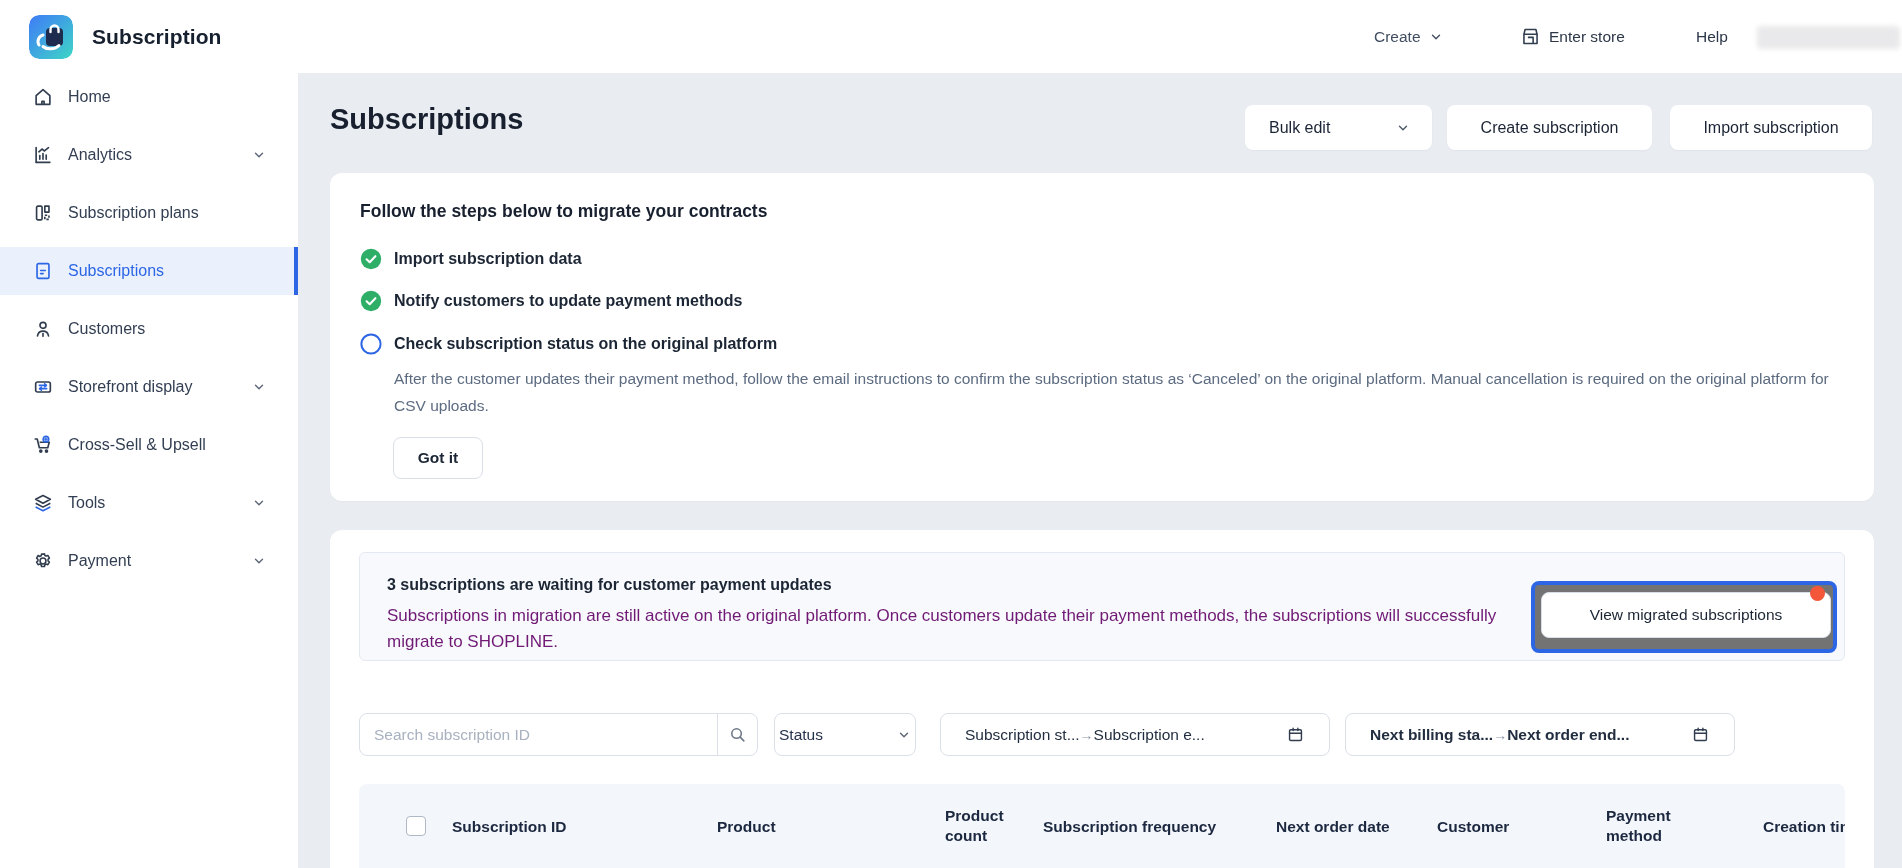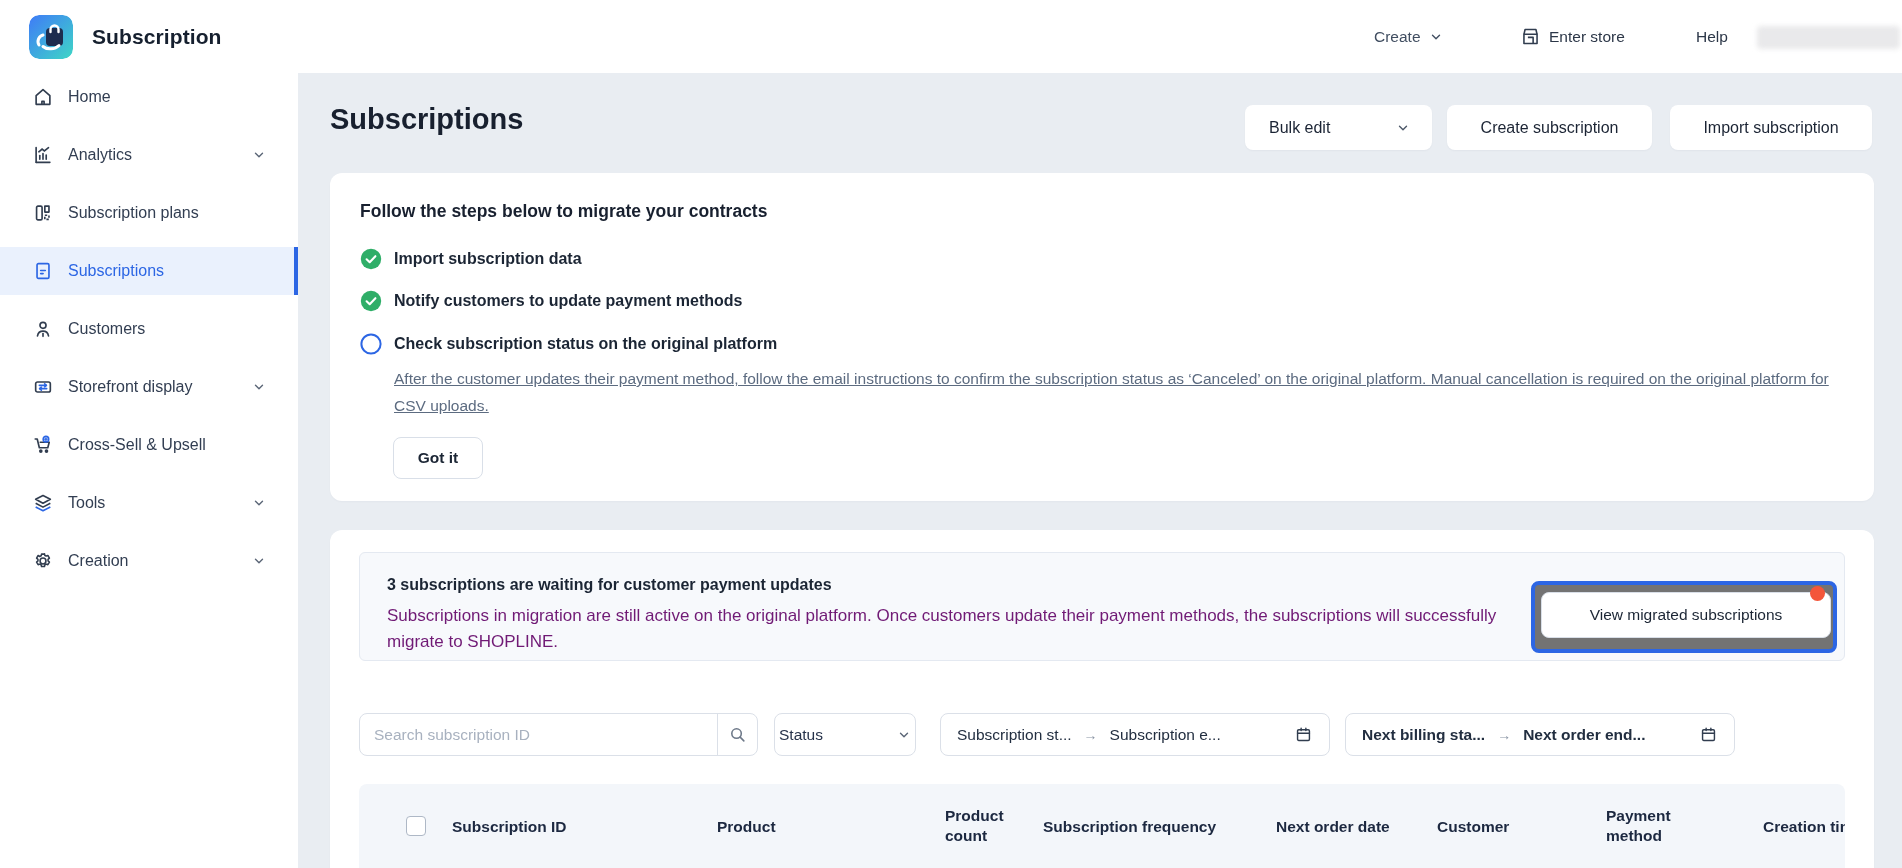--- a/index.html
+++ b/index.html
@@ -44,21 +44,21 @@
   .card { position:absolute; left:32px; width:1544px; background:#fff; border-radius:12px;
     box-shadow:0 1px 2px rgba(20,30,50,.03); }
   #card-steps { top:100px; height:328px; }
   #card-list  { top:457px; height:380px; }
 
   
   #steps-title { position:absolute; left:30px; top:28px; font-size:17.5px; font-weight:700; color:#18202f; }
   .step-row { position:absolute; left:30px; display:flex; align-items:center; gap:12px; }
   .step-row .slabel { font-size:16px; font-weight:700; color:#1b2534; }
   #step-0 { top:75px; } #step-1 { top:117px; } #step-2 { top:160px; }
-  #steps-desc { position:absolute; left:64px; top:192px; width:1445px; font-size:15.5px; line-height:27px; color:#5c6b80;text-decoration:underline; }
+  #steps-desc { position:absolute; left:64px; top:192px; width:1445px; font-size:15.5px; line-height:27px; color:#5c6b80; }
   #got-it { position:absolute; left:63px; top:264px; width:90px; height:42px; background:#fff;
     border:1px solid #d9dfe8; border-radius:8px; font-size:15.5px; font-weight:600; color:#1b2534;
     font-family:inherit; cursor:pointer; }
 
   
   #notice { position:absolute; left:29px; top:22px; width:1486px; height:109px; background:#f7f9fc;
     border:1px solid #e4e9f1; border-radius:6px; }
   #notice-title { position:absolute; left:27px; top:23px; font-size:16px; font-weight:700; color:#1b2534; }
   #notice-body { position:absolute; left:27px; top:50px; width:1135px; font-size:17px; line-height:26px; color:#701a75; }
   #highlight-ring { position:absolute; left:1171px; top:28px; width:306px; height:72px; background:#737373;
@@ -73,21 +73,21 @@
     display:flex; align-items:center; cursor:pointer; }
   #f-search { left:29px; width:399px; padding:0; cursor:text; }
   #f-search input { border:none; outline:none; background:transparent; width:340px; height:100%; padding:0 14px;
     font-size:15.5px; font-family:inherit; color:#222e40; }
   #f-search input::placeholder { color:#a8b1bf; }
   #f-search .search-seg { position:absolute; right:0; top:0; width:40px; height:41px; border-left:1px solid #dbe0e8;
     display:flex; align-items:center; justify-content:center; color:#6d7888; cursor:pointer; }
   #f-status { left:444px; width:142px; padding:0 4px; justify-content:space-between; }
   #f-status .flabel { font-size:15.5px; color:#26324a; }
   .fchev { width:14px; height:14px; color:#5a6576; }
-  .frange { padding:0 16px; gap:12px; }
+  .frange { padding:0 24px; }
   #f-range1 { left:610px; width:390px; }
   #f-range2 { left:1015px; width:390px;font-weight:bold; }
   .frange .rtext { font-size:15.5px; color:#222e40; white-space:nowrap; }
   .frange .rarrow { font-size:14px; color:#8a94a4; }
   .frange .cal { margin-left:auto; width:19px; height:19px; color:#313d4f; }
 
   
   #thead { position:absolute; left:29px; top:254px; width:1486px; height:126px; background:#f3f6fa;
     border-radius:8px 8px 0 0; overflow:hidden; }
   #row-checkbox { position:absolute; left:47px; top:32px; width:20px; height:20px; background:#fff;
@@ -232,21 +232,21 @@
         <polyline points="6 9 12 15 18 9"></polyline>
       </svg>
   </div>
 
   <div class="nav-item">
     <svg class="nicon" viewBox="0 0 24 24" fill="none" stroke="currentColor" stroke-width="1.7" stroke-linejoin="round">
       <circle cx="12" cy="12" r="3.2"></circle>
       <path d="M19 13.6v-3.2l-2-.4a5.6 5.6 0 0 0-.6-1.5l1.1-1.7L15.2 4.5l-1.7 1.1a5.6 5.6 0 0 0-1.5-.6L11.6 3H8.4 l1.6 2-.4c.5.2-.4 2Z" opacity="0"></path>
       <path d="M13.6 4.5h-3.2l-.4 1.9c-.55.15-1.05.4-1.5.7L6.7 6 5 8.9l1.5 1.3c-.07.52-.07 1.08 0 1.6L5 13.1 6.7 16l1.8-.6c.45.3.95.55 1.5.7l.4 1.9h3.2l.4-1.9c.55-.15 1.05-.4 1.5-.7l1.8.6 1.7-2.9-1.5-1.3c.07-.52.07-1.08 0-1.6L19 8.9 17.3 6l-1.8.6c-.45-.3-.95-.55-1.5-.7l-.4-1.9Z"></path>
     </svg>
-    <span class="nlabel">Creation</span>
+    <span class="nlabel">Payment</span>
     <svg class="nchev" viewBox="0 0 24 24" fill="none" stroke="currentColor" stroke-width="2.4" stroke-linecap="round" stroke-linejoin="round">
         <polyline points="6 9 12 15 18 9"></polyline>
       </svg>
   </div>
 </div>
 
 <div id="main">
 
   <div id="page-title">Subscriptions</div>
 

